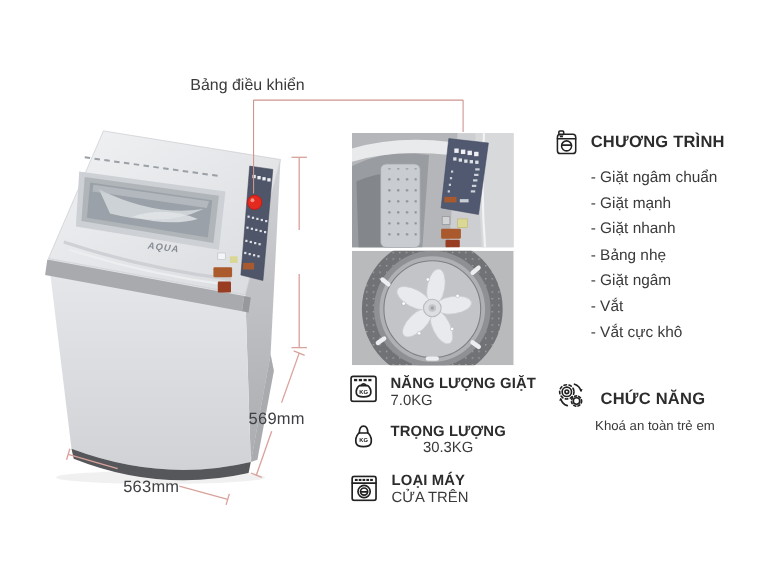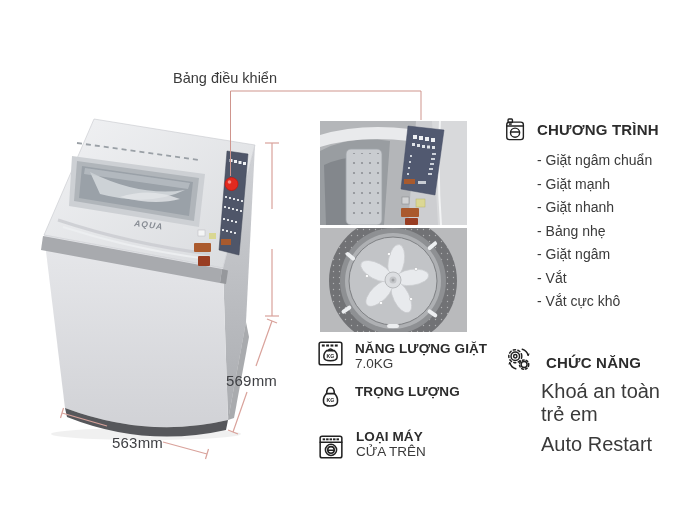--- a/index.html
+++ b/index.html
@@ -6,21 +6,21 @@
   #stage{position:relative;width:696px;height:522px;background:#ffffff;overflow:hidden;
          font-family:"Liberation Sans","DejaVu Sans",sans-serif;color:#3a3a3a;padding-left:17px;}
   .abs{position:absolute;}
   .label{font-size:14.5px;color:#3b3b3b;}
   .dim{font-size:15px;color:#3f4044;letter-spacing:.2px;}
   .dim-stack{text-align:center;line-height:19px;}
   .sec-title{font-size:15px;font-weight:bold;color:#2c2c2c;letter-spacing:.2px;}
   .spec-title{font-size:13.5px;font-weight:bold;color:#2c2c2c;letter-spacing:.1px;}
   .spec-value{font-size:13.5px;color:#3a3a3a;margin-top:0;}
   .list{display:flex;flex-direction:column;gap:7.5px;font-size:14px;color:#3a3a3a;}
-  .fn-list{display:flex;flex-direction:column;gap:7px;font-size:20px;color:#3a3a3a;}
+  .fn-list{display:flex;flex-direction:column;gap:7px;font-size:12px;color:#3a3a3a;}
   svg text{font-family:"Liberation Sans","DejaVu Sans",sans-serif;}
   .icon-stroke{stroke:#222;fill:none;stroke-width:1.6;stroke-linejoin:round;stroke-linecap:round;}
 </style>
 </head>
 <body>
 
 <div id="stage">
 
   <div class="abs label" style="left:173px;top:70px;">Bảng điều khiển</div>
 
@@ -257,26 +257,27 @@
 
   <div class="abs" style="left:320px;top:384px;text-align:center;">
     <div style="display:flex;align-items:flex-start;gap:14px;">
       <svg width="21" height="25" viewBox="0 0 22 26">
         <path d="M7,10 q0,-6.5 4,-6.5 q4,0 4,6.5" class="icon-stroke" stroke-width="1.7"></path>
         <path d="M6.5,10 h9 q3.8,4.5 2.7,9.3 q-0.8,3.7 -7.2,3.7 q-6.4,0 -7.2,-3.7 q-1.1,-4.8 2.7,-9.3 z" class="icon-stroke" stroke-width="1.7"></path>
         <text x="11" y="18.8" font-size="5.5" font-weight="bold" text-anchor="middle" fill="#222">KG</text>
       </svg>
       <div>
         <div class="spec-title">TRỌNG LƯỢNG</div>
+        <div class="spec-value">30.3KG</div>
       </div>
     </div>
   </div>
 
   <div class="abs" style="left:319px;top:429px;">
-    <div style="display:flex;align-items:flex-end;gap:13px;">
+    <div style="display:flex;align-items:center;gap:13px;">
       <svg width="24" height="24" viewBox="0 0 25 25">
         <rect x="1.2" y="1.2" width="22.6" height="22.6" rx="2" class="icon-stroke"></rect>
         <g fill="#222" stroke="none">
           <rect x="3.8" y="3.5" width="2.6" height="2"></rect>
             <rect x="7.4" y="3.5" width="2.6" height="2"></rect>
           <rect x="11" y="3.5" width="2.6" height="2"></rect>
             <rect x="14.6" y="3.5" width="2.6" height="2"></rect>
           <rect x="18.2" y="3.5" width="2.6" height="2"></rect>
         </g>
         <line x1="1.2" y1="7.5" x2="23.8" y2="7.5" class="icon-stroke" stroke-width="1.2"></line>
@@ -301,17 +302,16 @@
         <circle cx="19.5" cy="20" r="5" class="icon-stroke" stroke-width="1.4" stroke-dasharray="2 2.2"></circle>
         <path d="M17.5,3.5 q5,1.5 6.3,6.5" class="icon-stroke" stroke-width="1.4"></path>
         <polygon points="22.6,8.6 24.4,11 25.4,8.2" fill="#222"></polygon>
         <path d="M10.5,24.5 q-5,-1.5 -6.3,-6.5" class="icon-stroke" stroke-width="1.4"></path>
         <polygon points="5.4,19.4 3.6,17 2.6,19.8" fill="#222"></polygon>
       </svg>
       <div class="sec-title" style="padding-top:6px;">CHỨC NĂNG</div>
     </div>
     <div class="fn-list" style="margin:8px 0 0 35px;">
       <div>Khoá an toàn trẻ em</div>
-      <div>Auto Restart</div>
     </div>
   </div>
 
 </div>
 
 </body></html>

